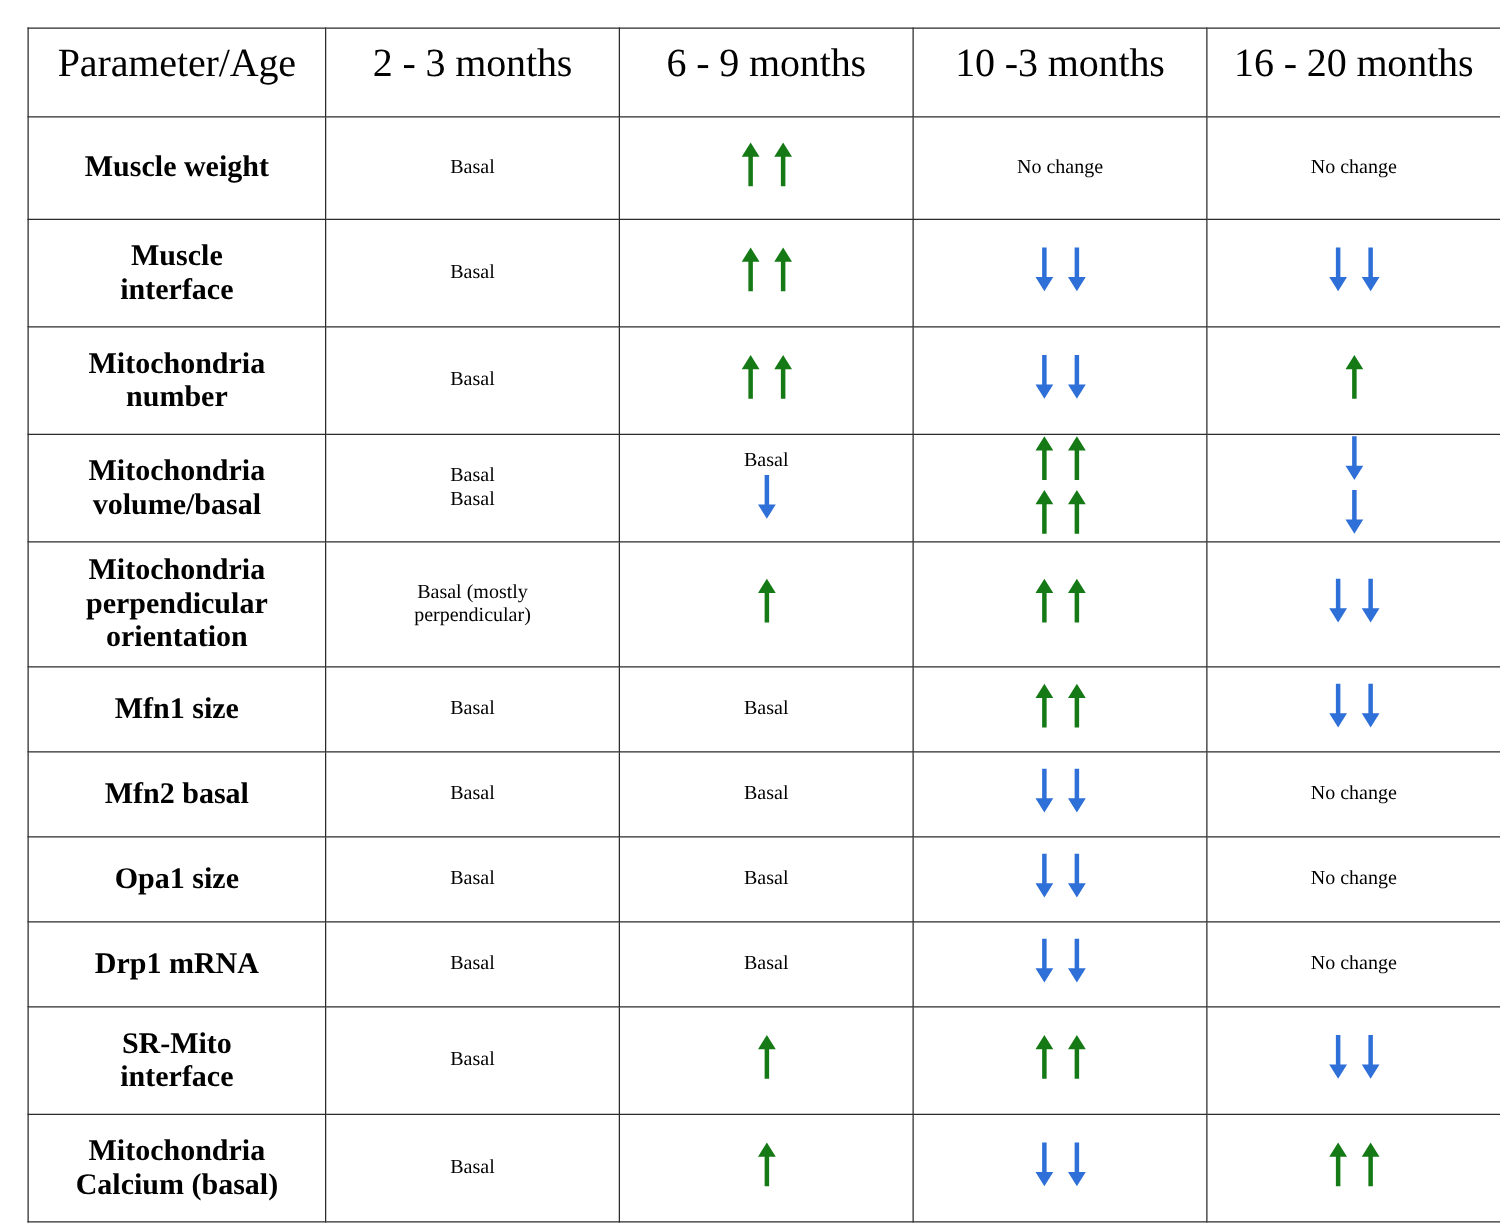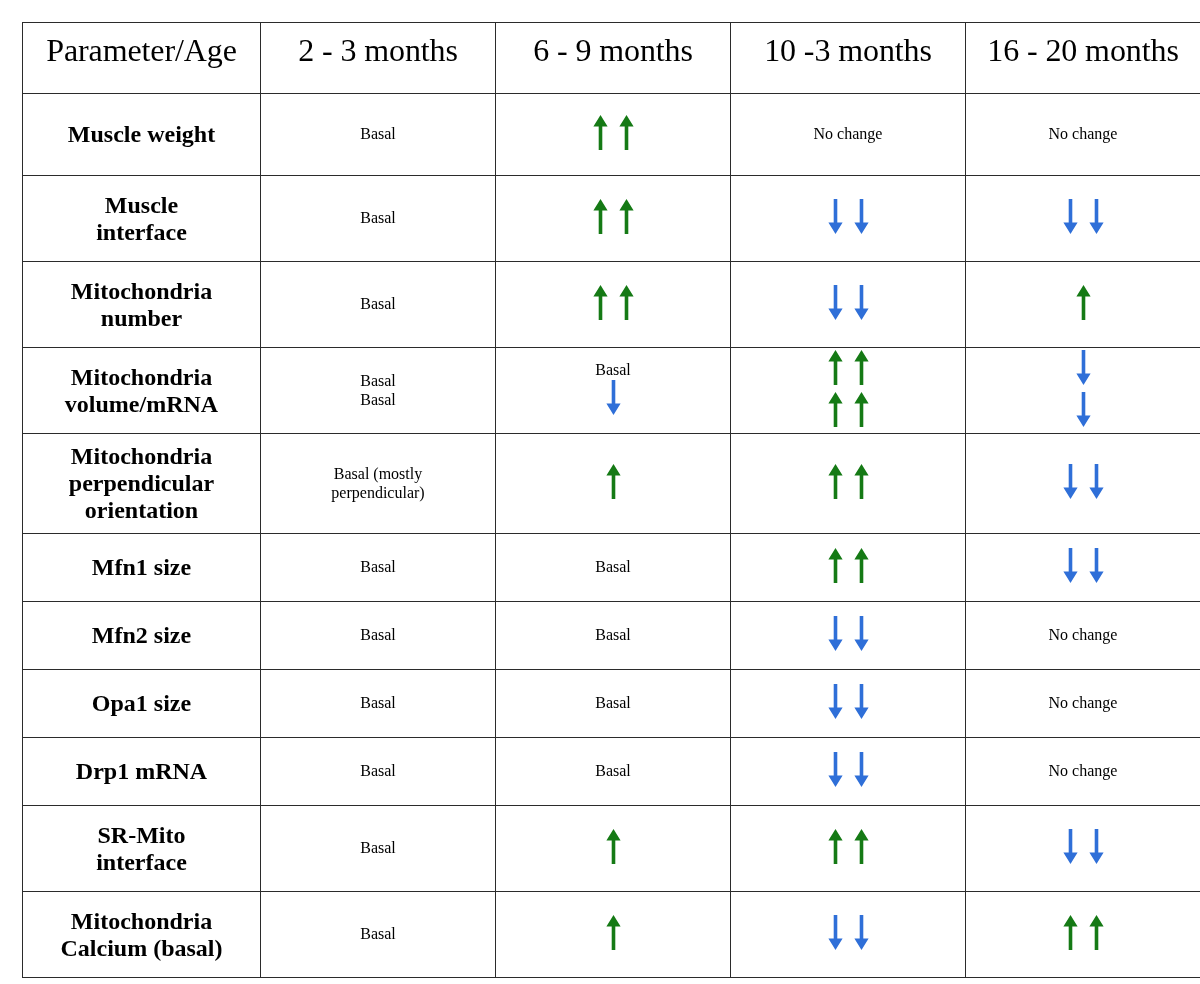--- a/index.html
+++ b/index.html
@@ -247,21 +247,21 @@
                   <svg width="17" height="37" viewBox="0 0 17 37" class="arrow-svg">
                     <path d="M8.5 1 L15.6 12.4 L10.3 12.4 L10.3 36 L6.7 36 L6.7 12.4 L1.4 12.4 Z" fill="#157a15"></path>
                   </svg>
                 </span>
               </span></span>
           </td>
         </tr>
         <tr class="r-two">
           <td class="param-cell">
             <span class="ptext">Mitochondria</span>
-            <span class="ptext">volume/mRNA</span>
+            <span class="ptext">volume/basal</span>
           </td>
           <td class="val-cell">
             <span class="val-line"><span class="val-text">Basal</span></span>
             <span class="val-line"><span class="val-text">Basal</span></span>
           </td>
           <td class="val-cell">
             <span class="val-line"><span class="val-text">Basal</span></span>
             <span class="val-line"><span class="arrows">
                 <span>
                   <svg width="17" height="37" viewBox="0 0 17 37" class="arrow-svg">
@@ -395,21 +395,21 @@
                 <span>
                   <svg width="17" height="37" viewBox="0 0 17 37" class="arrow-svg">
                     <path d="M8.5 36 L1.4 24.6 L6.7 24.6 L6.7 1 L10.3 1 L10.3 24.6 L15.6 24.6 Z" fill="#2f6fd8"></path>
                   </svg>
                 </span>
               </span></span>
           </td>
         </tr>
         <tr class="r-mid">
           <td class="param-cell">
-            <span class="ptext">Mfn2 size</span>
+            <span class="ptext">Mfn2 basal</span>
           </td>
           <td class="val-cell">
             <span class="val-line"><span class="val-text">Basal</span></span>
           </td>
           <td class="val-cell">
             <span class="val-line"><span class="val-text">Basal</span></span>
           </td>
           <td class="val-cell">
             <span class="val-line"><span class="arrows">
                 <span>

